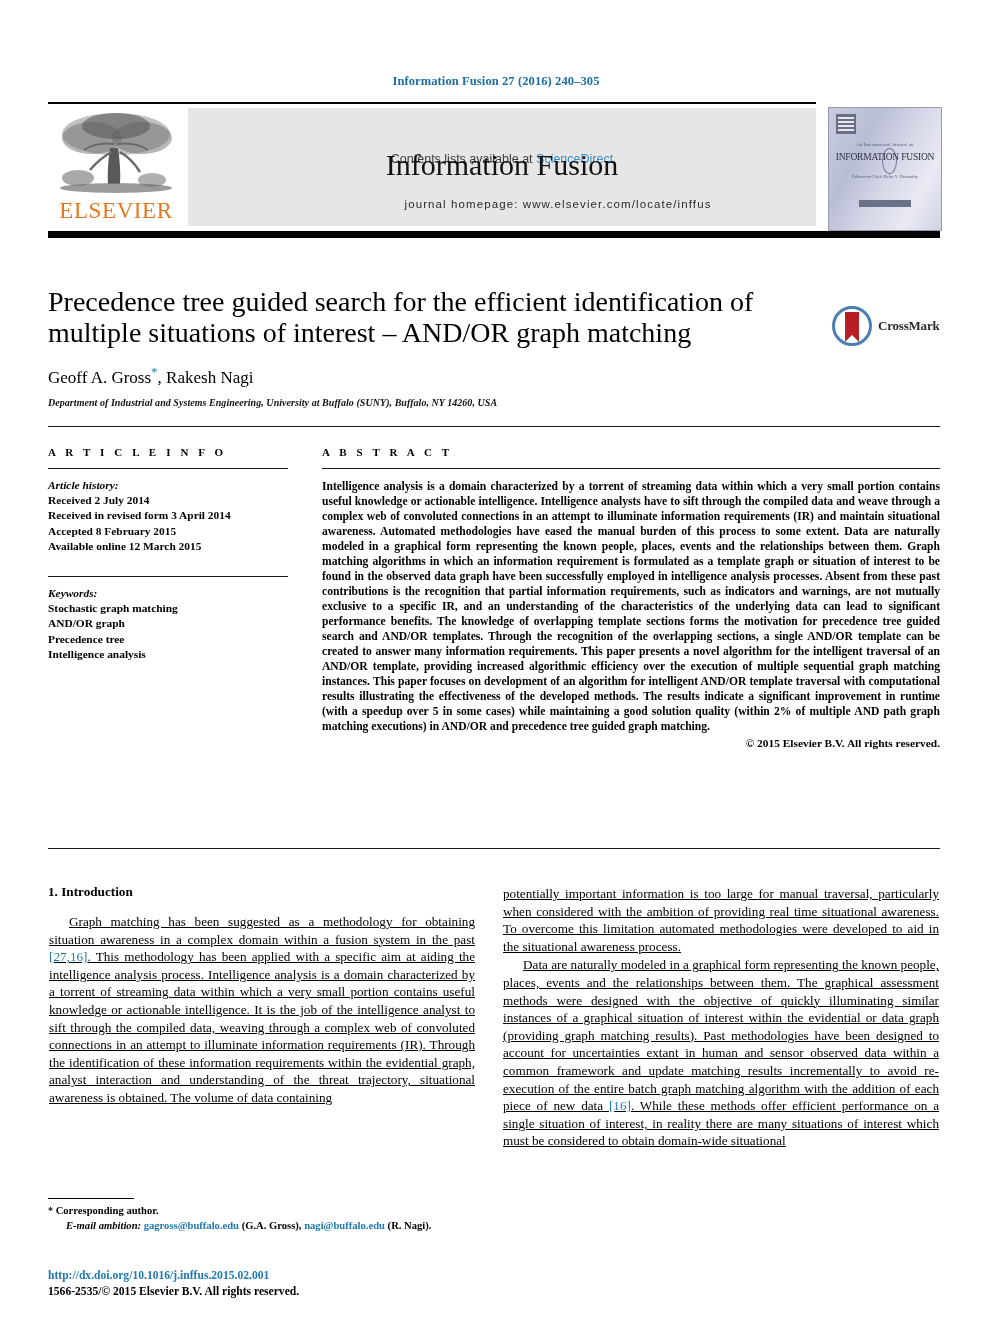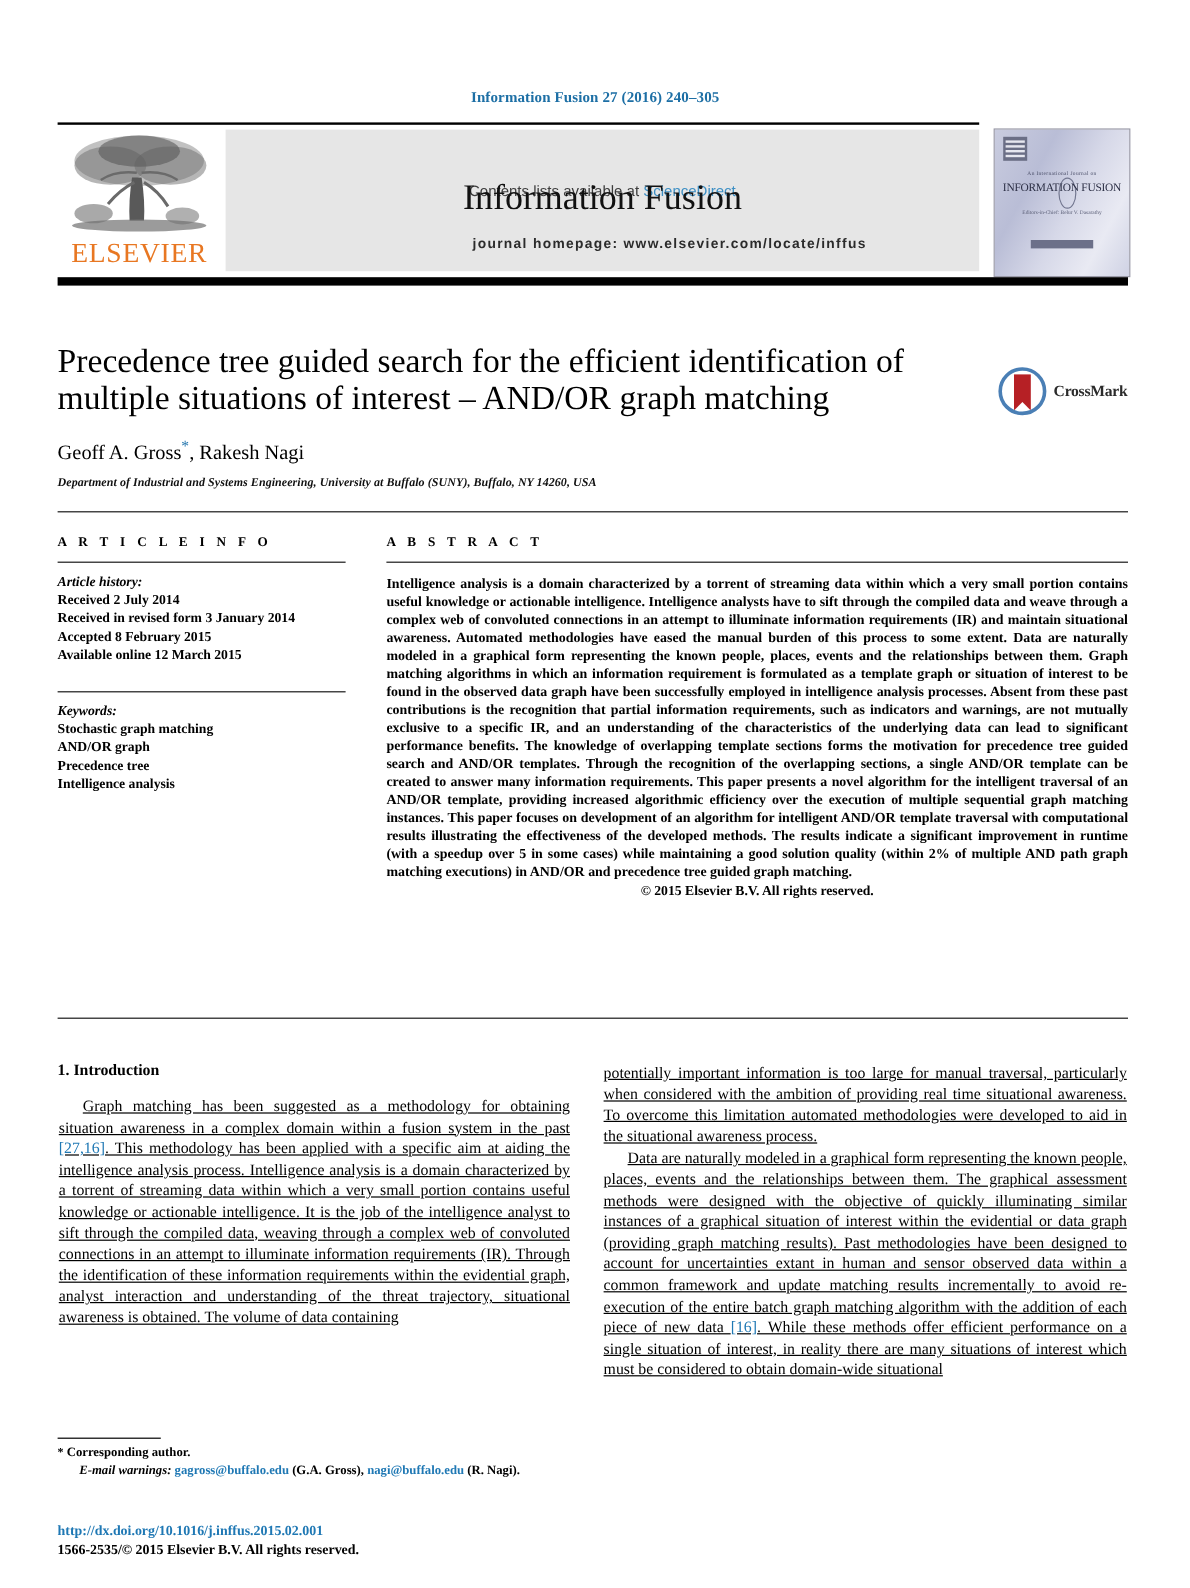--- a/index.html
+++ b/index.html
@@ -102,21 +102,20 @@
   }
   .journal-home {
     position: absolute;
     left: 0; top: 90px;
     width: 740px;
     text-align: center;
     font-family: "Liberation Sans", sans-serif;
     font-size: 11.5px;
     letter-spacing: 1.1px;
     color: #2b2b2b;
-    font-weight: bold;
   }
   .cover-thumb {
     position: absolute;
     left: 828px; top: 107px;
     width: 112px;
     height: 122px;
     border: 1px solid #9a9aa8;
     background: linear-gradient(118deg,#c9ccdf 0%, #b9bdd6 30%, #d6d8e8 55%, #e9eaf3 78%, #cfd2e4 100%);
     overflow: hidden;
   }
@@ -297,21 +296,21 @@
     margin-top: 10px;
     font-family: "Liberation Serif", serif;
     font-size: 11.6px;
     line-height: 15.0px;
     text-align: justify;
     color: #000;
     font-weight: bold;
   }
   .copyright {
     margin-top: 3px;
-    text-align: center;
+    text-align: right;
     font-family: "Liberation Serif", serif;
     font-weight: bold;
     font-size: 11.4px;
     color: #000;
   }
   .sec-rule-bottom {
     position: absolute;
     left: 48px; top: 848px;
     width: 892px;
     height: 1px;
@@ -454,21 +453,21 @@
   </div>
 
   <div class="sec-rule-top"></div>
 
   <div class="info-col">
     <div class="sec-head">A R T I C L E   I N F O</div>
     <div class="thin-rule"></div>
     <div class="info-group">
       <div class="lbl">Article history:</div>
       <div>Received 2 July 2014</div>
-      <div>Received in revised form 3 January 2014</div>
+      <div>Received in revised form 3 April 2014</div>
       <div>Accepted 8 February 2015</div>
       <div>Available online 12 March 2015</div>
     </div>
     <div class="info-rule"></div>
     <div class="info-group">
       <div class="lbl">Keywords:</div>
       <div>Stochastic graph matching</div>
       <div>AND/OR graph</div>
       <div>Precedence tree</div>
       <div>Intelligence analysis</div>
@@ -493,21 +492,21 @@
     <p class="para cont">potentially important information is too large for manual traversal, particularly when considered with the ambition of providing real time situational awareness. To overcome this limitation automated methodologies were developed to aid in the situational awareness process.</p>
     <p class="para"><span>Data are naturally modeled in a graphical form representing the known people, places, events and the relationships between them. The graphical assessment methods were designed with the objective of quickly illuminating similar instances of a graphical situation of interest within the evidential or data graph (providing graph matching results). Past methodologies have been designed to account for uncertainties extant in human and sensor observed data within a common framework and update matching results incrementally to avoid re-execution of the entire batch graph matching algorithm with the addition of each piece of new data </span><span class="ref">[16]</span><span>. While these methods offer efficient performance on a single situation of interest, in reality there are many situations of interest which must be considered to obtain domain-wide situational</span></p>
   </div>
 
   <div class="footnote-rule"></div>
   <div class="footnote">
     <div>
       <span class="star">*</span><span> Corresponding author.</span>
     </div>
     <div style="text-indent:18px">
-      <span class="em">E-mail warnings:</span>
+      <span class="em">E-mail ambition:</span>
       <span class="mail">gagross@buffalo.edu</span><span> (G.A. Gross), </span><span class="mail">nagi@buffalo.edu</span><span> (R. Nagi).</span>
     </div>
   </div>
 
   <div class="bottom-block">
     <div class="doi">http://dx.doi.org/10.1016/j.inffus.2015.02.001</div>
     <div>1566-2535/© 2015 Elsevier B.V. All rights reserved.</div>
   </div>
 
 </div>

